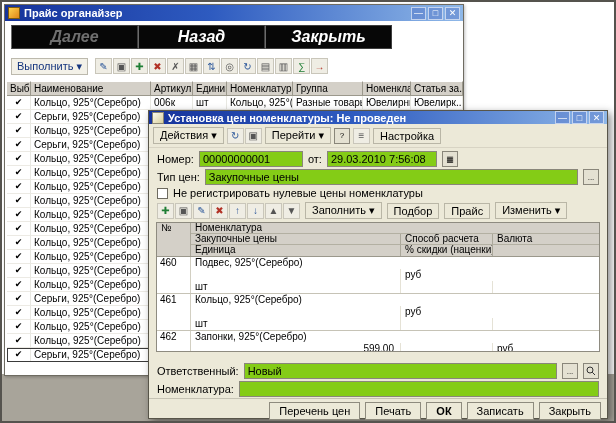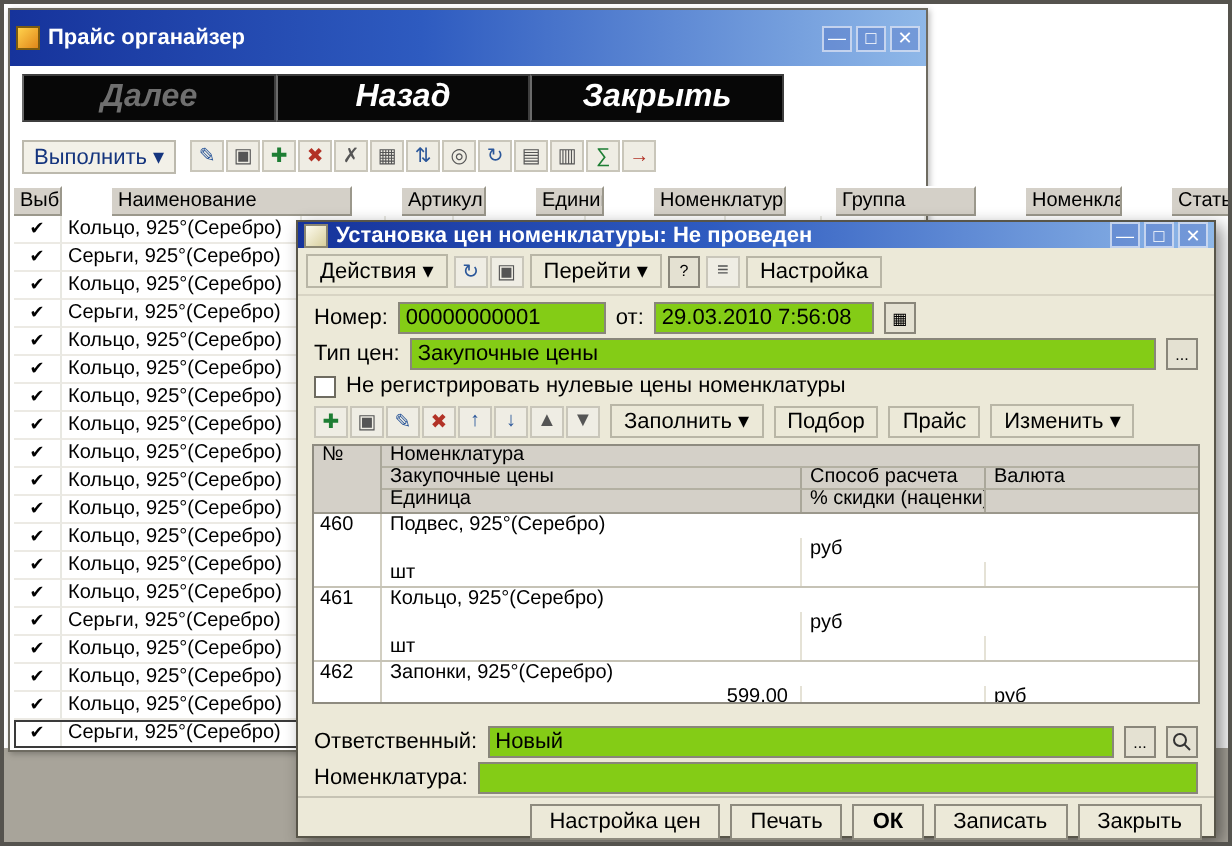--- a/index.html
+++ b/index.html
@@ -2,21 +2,21 @@
 <html><head>
 <meta charset="utf-8">
 <style>
   * { margin:0; padding:0; box-sizing:border-box; }
   body { background:#888; font-family:"Liberation Sans", sans-serif; }
   .screen { position:relative; width:616px; height:423px; border:2px solid #55534e; background:#fff;
             overflow:hidden; font-size:11px; color:#000; }
   .bottom-strip { position:absolute; left:0; top:372px; width:100%; height:49px; background:#a8a49a; }
 
   
-  .titlebar { height:28px; display:flex; align-items:center; gap:4px; padding:0 3px;
+  .titlebar { height:16px; display:flex; align-items:center; gap:4px; padding:0 3px;
               background:linear-gradient(90deg,#16339b,#2e5bc0 45%,#8fb8e8); color:#fff; }
   .title-text { flex:1; font-weight:bold; font-size:11px; white-space:nowrap; overflow:hidden; }
   .app-ico { width:12px; height:12px; flex:none; background:linear-gradient(135deg,#ffd24d,#e08619); border:1px solid #7a5a10; }
   .doc-ico { background:linear-gradient(135deg,#fdfbee,#d8cf9d); border:1px solid #8a8672; }
   .win-btns { display:flex; gap:2px; }
   .wbtn { width:15px; height:13px; display:flex; align-items:center; justify-content:center;
           font-size:9px; color:#fff; border:1px solid rgba(255,255,255,.6); background:rgba(70,100,190,.35); }
 
   
   .win { position:absolute; left:2px; top:2px; width:460px; height:372px; background:#fff;
@@ -28,21 +28,21 @@
   .nav-btn.disabled { color:#6f6f6f; }
   .cmdbar { margin-top:4px; padding:0 6px; height:22px; display:flex; align-items:center; gap:2px; }
   .exec-btn { color:#15357e; padding:1px 5px; border:1px solid #bcb9ad; background:#f3f1e8; margin-right:5px; white-space:nowrap; }
   .ico-row { display:flex; gap:1px; }
   .ico { width:17px; height:16px; display:flex; align-items:center; justify-content:center;
          font-size:10px; border:1px solid #c9c6ba; background:#efede4; }
   .c-red{color:#b23226} .c-green{color:#1e7e34} .c-blue{color:#2b579a} .c-dim{color:#555}
 
   .mtable { margin:4px 2px 0; }
   .mrow { display:grid; grid-template-columns:24px 120px 42px 34px 66px 70px 48px 52px; height:14px; }
-  .mhead .mrow { height:15px;gap:25px; }
+  .mhead .mrow { height:15px; }
   .mc { height:100%; overflow:hidden; white-space:nowrap; padding:0 3px; font-size:10px; line-height:13px; }
   .mhead .mc { background:#d4d0c8; border-right:1px solid #9b988c; border-bottom:1px solid #9b988c;
                border-top:1px solid #fff; line-height:13px; }
   .mbody .mc { border-right:1px solid #e8e8e2; border-bottom:1px solid #eceae4; }
   .mc.chk { text-align:center; font-size:9px; padding:0; }
   .mbody .mrow:last-child { outline:1px solid #3a3a3a; outline-offset:-1px; }
 
   
   .dlg { position:absolute; left:146px; top:108px; width:460px; height:309px; background:#ece9d8;
          border:1px solid #585549; box-shadow:3px 3px 8px rgba(0,0,0,.45); display:flex; flex-direction:column; }
@@ -502,20 +502,20 @@
       </span>
     </div>
 
     <div class="frow">
       <label>Номенклатура:</label>
       <input class="inp grow" value="" style="">
     </div>
 
     <div class="btnrow">
 
-    <span class="btn">Настройка цен</span>
+    <span class="btn">Перечень цен</span>
         <span class="btn">Печать</span>
         <span class="btn bold">ОК</span>
         <span class="btn">Записать</span>
         <span class="btn">Закрыть</span>
       </div>
   </div>
 </div>
 
 </body></html>

